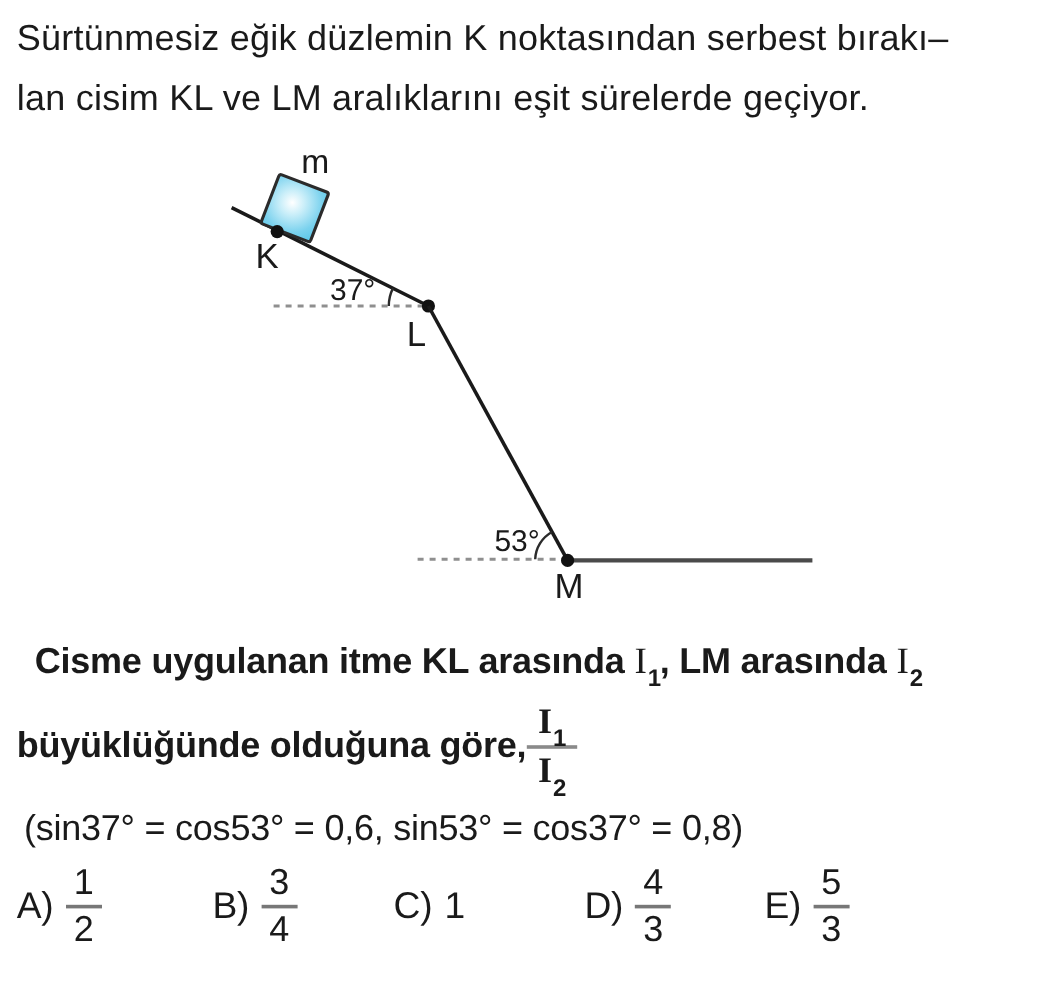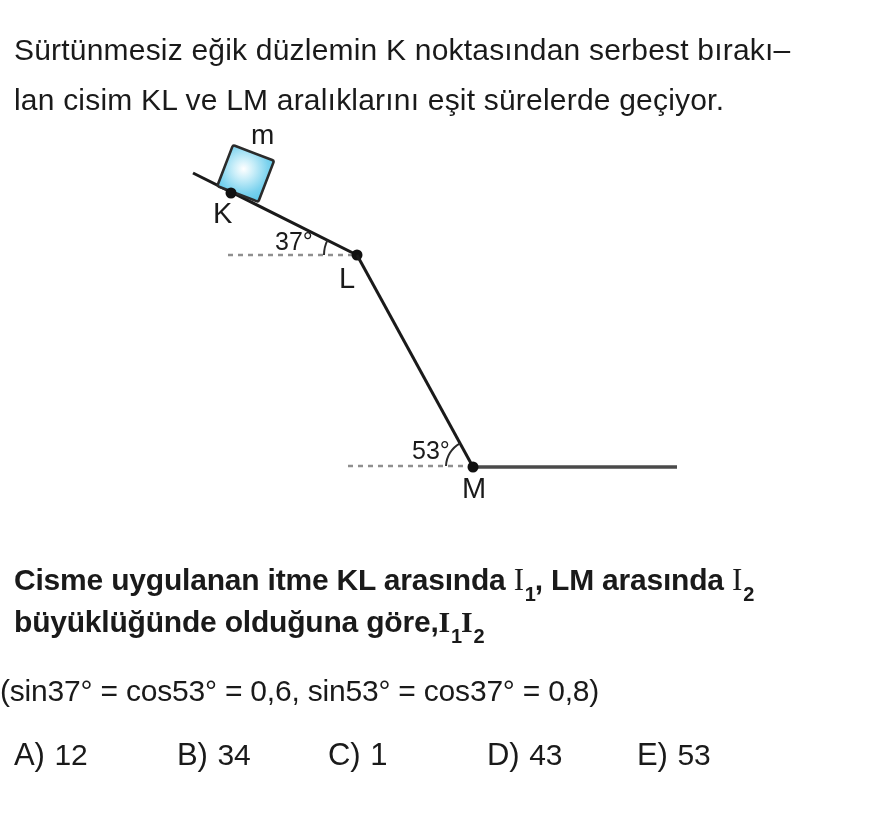--- a/index.html
+++ b/index.html
@@ -8,41 +8,41 @@
     background: #ffffff;
     font-family: "Liberation Sans", sans-serif;
     color: #1a1a1a;
     position: relative;
     overflow: hidden;
   }
   .abs { position: absolute; }
 
   
   .intro {
-    left: 14px; top: 25px;
+    left: 14px; top: 8px;
     font-size: 30px; line-height: 50px;
     letter-spacing: 0.2px;
     white-space: nowrap;
   }
 
   
   svg.diagram { left: 0; top: 0; }
   svg.diagram text {
     font-family: "Liberation Sans", sans-serif;
     fill: #1a1a1a;
   }
   .lbl-point { font-size: 29px; }
   .lbl-angle { font-size: 25px; }
   .lbl-mass  { font-size: 28px; }
 
   
   .q-line1 {
-    left: 14px; top: 533px;
+    left: 29px; top: 533px;
     font-size: 30px; font-weight: bold;
-    white-space: nowrap; letter-spacing: -0.2px; margin-top: 29px;
+    white-space: nowrap; letter-spacing: -0.2px;
   }
   .q-line2 {
     left: 14px; top: 576px; height: 92px;
     display: flex; align-items: center; gap: 0;
     font-size: 30px; font-weight: bold;
     white-space: nowrap; letter-spacing: -0.2px;
   }
   .serif-i {
     font-family: "Liberation Serif", serif;
     font-weight: normal;
@@ -54,32 +54,32 @@
     font-size: 30px;
   }
   sub.sb {
     font-family: "Liberation Sans", sans-serif;
     font-weight: bold;
     font-size: 20px;
     line-height: 0;
     position: relative; top: 4px; left: 1px;
   }
   .frac {
-    display: inline-flex; flex-direction: row;
+    display: inline-flex; flex-direction: column;
     align-items: center; line-height: 1.05; justify-content: space-between;
   }
   .frac .bar {
     align-self: stretch; height: 3px;
     background: #8a8a8a; margin: 3px 0;
   }
   .q-frac { min-width: 42px; }
 
   
   .hint {
-    left: 0; top: 674px;
+    left: 20px; top: 674px;
     font-size: 30px; letter-spacing: -0.2px;
     white-space: nowrap;
   }
 
   
   .opt {
     position: absolute; top: 716px; height: 78px;
     display: flex; align-items: center; gap: 10px;
     font-size: 31px; letter-spacing: -0.2px;
   }

